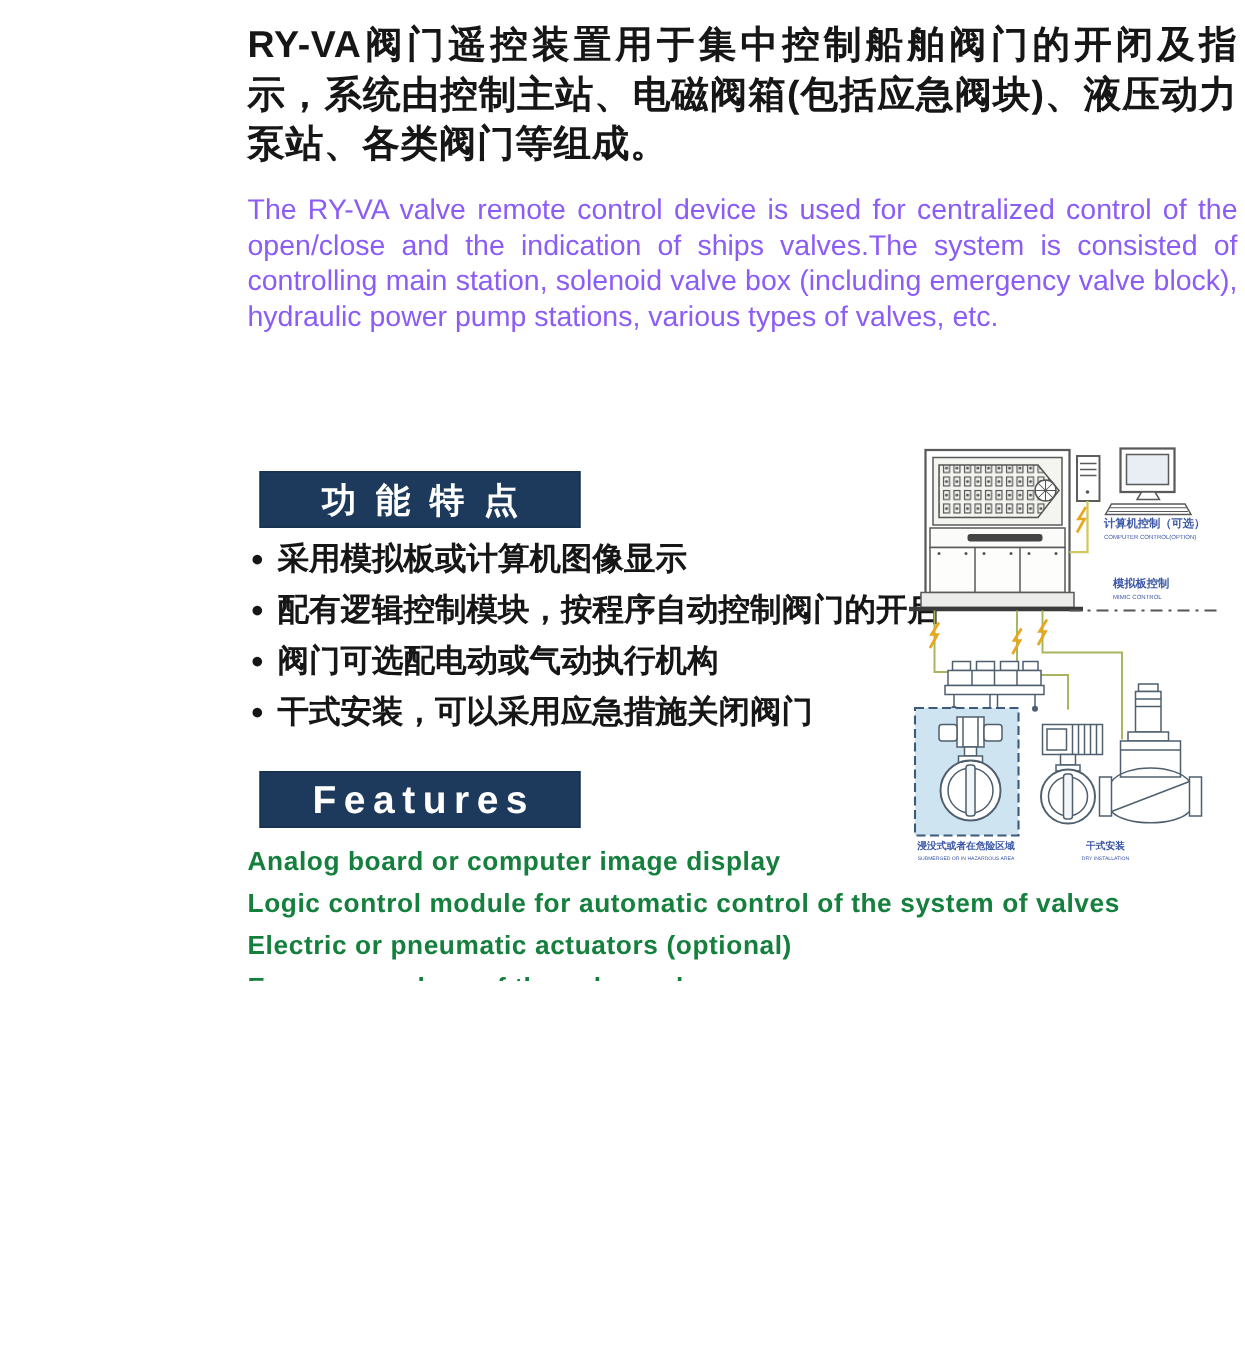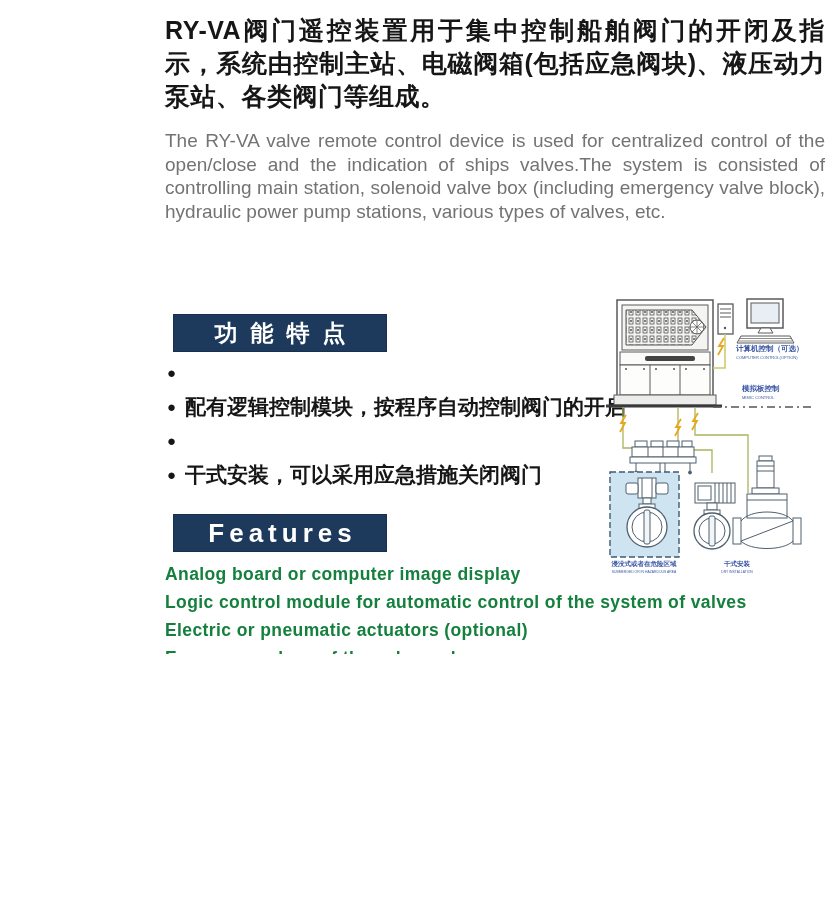--- a/index.html
+++ b/index.html
@@ -8,21 +8,21 @@
     position:relative; width:830px; height:654px; background:#ffffff;
     overflow:hidden; font-family:"Liberation Sans","DejaVu Sans",sans-serif; color:#1a1a1a;
   }
   .zh-intro {
     position:absolute; left:165px; top:14px; width:660px;
     font-size:25px; font-weight:bold; line-height:33px; text-align:justify;
     color:#161616; letter-spacing:0.5px;
   }
   .en-intro {
     position:absolute; left:165px; top:129px; width:660px;
-    font-size:19px; line-height:23.5px; text-align:justify; color:#737373;
+    font-size:19px; line-height:23.5px; text-align:justify; color:#8b5cf6;
   }
   .section-header {
     position:absolute; left:173px; width:214px; height:38px;
     background:#1d3a5c; color:#ffffff; font-weight:bold;
     display:flex; align-items:center; justify-content:center;
     border:1px solid #16304d;
   }
   .hdr-zh { top:314px; font-size:23px; letter-spacing:13px; text-indent:13px; }
   .hdr-en { top:514px; font-size:26px; letter-spacing:5px; text-indent:5px; }
   .zh-bullets { position:absolute; left:167px; top:356px; width:650px; list-style:none; }
@@ -49,27 +49,29 @@
   <p class="zh-intro">RY-VA阀门遥控装置用于集中控制船舶阀门的开闭及指示，系统由控制主站、电磁阀箱(包括应急阀块)、液压动力泵站、各类阀门等组成。</p>
   <p class="en-intro">The RY-VA valve remote control device is used for centralized control of the open/close and the indication of ships valves.The system is consisted of controlling main station, solenoid valve box (including emergency valve block), hydraulic power pump stations, various types of valves, etc.</p>
 
   <div class="section-header hdr-zh">
     <span>功能特点</span>
   </div>
 
   <ul class="zh-bullets">
     <li>
         <span class="dot">●</span>
+        <span>采用模拟板或计算机图像显示</span>
       </li>
     <li>
         <span class="dot">●</span>
         <span>配有逻辑控制模块，按程序自动控制阀门的开启</span>
       </li>
     <li>
         <span class="dot">●</span>
+        <span>阀门可选配电动或气动执行机构</span>
       </li>
     <li>
         <span class="dot">●</span>
         <span>干式安装，可以采用应急措施关闭阀门</span>
       </li>
   </ul>
 
   <div class="section-header hdr-en">
     <span>Features</span>
   </div>

